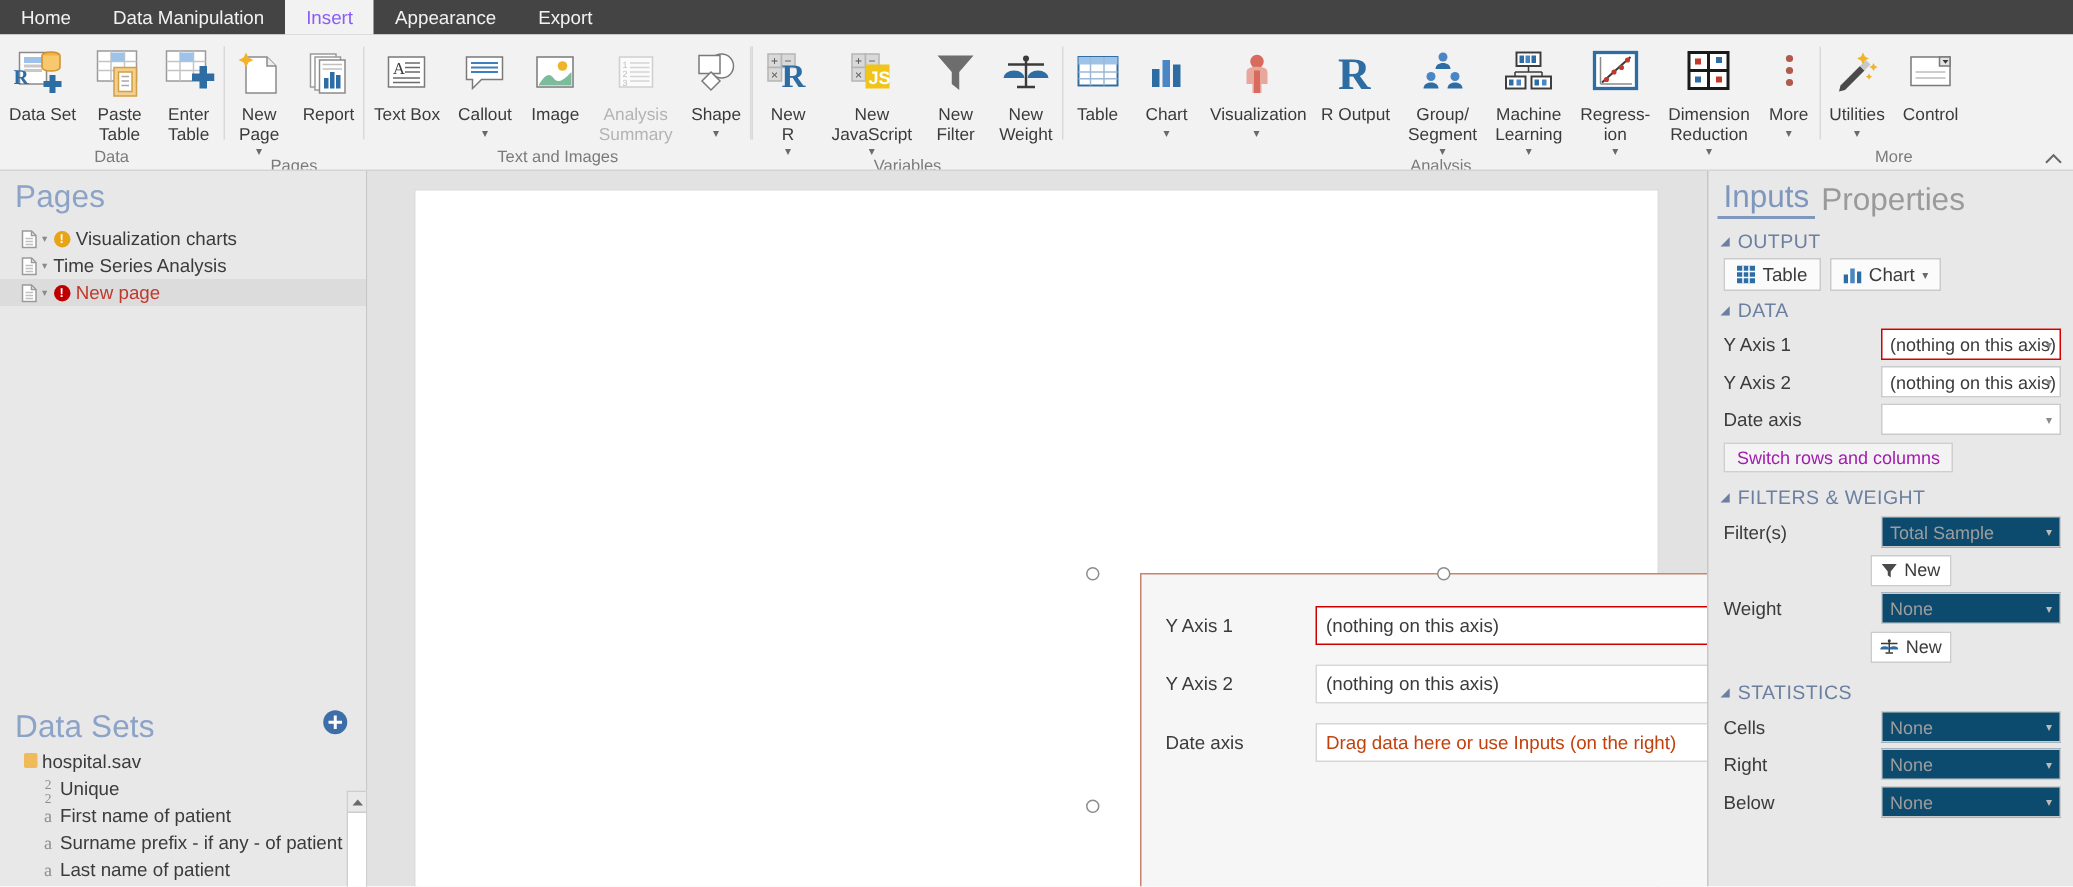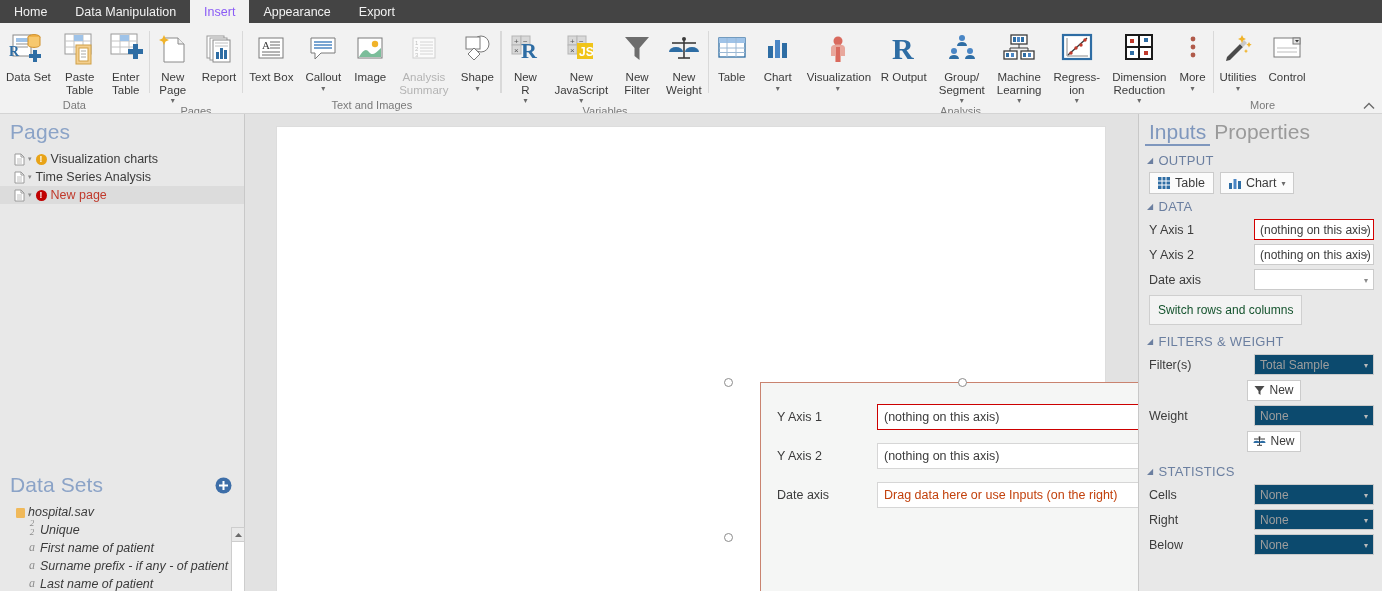--- a/index.html
+++ b/index.html
@@ -51,39 +51,39 @@
   #body { display:flex; height:477px; }
   
   #leftpanel {
     width:245px; background:#e8e8e8; border-right:1px solid #c8c8c8;
     display:flex; flex-direction:column; position:relative;
   }
   .panel-head {
     font-size:21px; color:#8ba3c7; font-weight:normal; padding:6px 0 4px 10px;
     letter-spacing:0.1px;
   }
-  .panel-head.withbtn { display:flex; align-items:center; justify-content:space-between; padding-right:12px;}
+  .panel-head.withbtn { display:flex; align-items:flex-start; justify-content:space-between; padding-right:12px;}
   #pages-list { padding-top:2px; }
   .page-row {
     height:18px; display:flex; align-items:center; padding-left:14px; font-size:12.5px;
     cursor:default; color:#3b3b3b;
   }
   .page-row.selected { background:#dcdcdc; }
   .page-row .pgicon { margin-right:2px; display:flex; align-items:center; }
   .page-row .pgcaret { font-size:7px; color:#8a8a8a; margin:0 4px 0 1px; }
   .page-row .badge {
     width:11px; height:11px; border-radius:50%; display:inline-flex;
     align-items:center; justify-content:center; color:#fff; font-size:8.5px;
     font-weight:bold; margin-right:4px; flex:none;
   }
   .page-row .ptext { white-space:nowrap; }
   #leftpanel .spacer { flex:1; }
   #datasets-head { margin-top:4px; }
   #ds-tree { position:relative; padding-left:12px; }
-  .ds-row { height:18px; display:flex; align-items:flex-end; font-size:12.5px; color:#3b3b3b; cursor:default; white-space:nowrap;font-style:italic;}
+  .ds-row { height:18px; display:flex; align-items:flex-start; font-size:12.5px; color:#3b3b3b; cursor:default; white-space:nowrap;}
   .ds-row .dsicon { width:16px; display:flex; justify-content:center; align-items:center; flex:none; }
   .ds-row.child { padding-left:12px; }
   .vtype { color:#8d8d8d; font-size:12px; font-family:"Liberation Serif", serif; }
   .vtype.num { font-size:9px; line-height:9px; text-align:center; }
   #ds-scroll {
     position:absolute; right:-1px; top:26px; width:14px; bottom:-12px;
     background:#ffffff; border:1px solid #cdcdcd;
   }
   #ds-scroll .up {
     height:14px; background:#e9e9e9; border-bottom:1px solid #cdcdcd;
@@ -112,21 +112,21 @@
   .wrow .wfield.placeholder { color:#c2410c; }
   .handle {
     position:absolute; width:9px; height:9px; border-radius:50%;
     background:#ffffff; border:1px solid #8c8c8c; z-index:5;
   }
   
   #rightpanel {
     width:244px; background:#e8e8e8; border-left:1px solid #c8c8c8;
     padding:0; position:relative;
   }
-  #rp-tabs { display:flex; align-items:flex-start; padding:6px 0 2px 6px; }
+  #rp-tabs { display:flex; align-items:flex-end; padding:6px 0 2px 6px; }
   .rp-tab { font-size:21px; color:#8ba3c7; padding:0 4px; cursor:default; }
   .rp-tab.active { color:#7f97bd; border-bottom:2px solid #7f97bd; }
   .rp-tab.inactive { color:#9a9a9a; }
   .section-head {
     display:flex; align-items:center; font-size:13px; color:#6b7fa0;
     padding:5px 0 3px 8px; letter-spacing:0.3px;
   }
   .section-head .tri { font-size:8px; margin-right:5px; color:#6b7fa0; }
   .rp-row { display:flex; align-items:center; height:25px; padding-left:10px; }
   .rp-row .rlabel { width:105px; font-size:12.5px; color:#3b3b3b; }
@@ -136,23 +136,23 @@
     padding-left:5px; font-size:12px; color:#3b3b3b; position:relative;
   }
   .ctrl.highlight { border:1.5px solid #d40000; }
   .ctrl.greyed { background:#0c4a6e; color:#9d9d9d; }
   .ctrl .dd {
     position:absolute; right:5px; top:50%; transform:translateY(-50%);
     font-size:8px; color:#8a8a8a;
   }
   .ctrl.greyed .dd { color:#bbbbbb; }
   .flatbtn {
-    margin-left:115px; height:30px; background:#f3f3f3; border:1px solid #cfcfcf;
+    margin-left:115px; height:20px; background:#f3f3f3; border:1px solid #cfcfcf;
     display:inline-flex; align-items:center; justify-content:center;
-    font-size:12px; color:#14532d; padding:0 8px;
+    font-size:12px; color:#a21caf; padding:0 8px;
   }
   .newbtn {
     margin-left:108px; width:54px; height:21px; background:#ffffff;
     border:1px solid #cbcbcb; display:inline-flex; align-items:center;
     justify-content:center; gap:4px; font-size:12px; color:#3b3b3b;
   }
   .outbtn {
     height:22px; border:1px solid #cbcbcb; background:#fbfbfb;
     display:inline-flex; align-items:center; gap:5px; padding:0 8px;
     font-size:12.5px; color:#3b3b3b; margin-right:6px;

